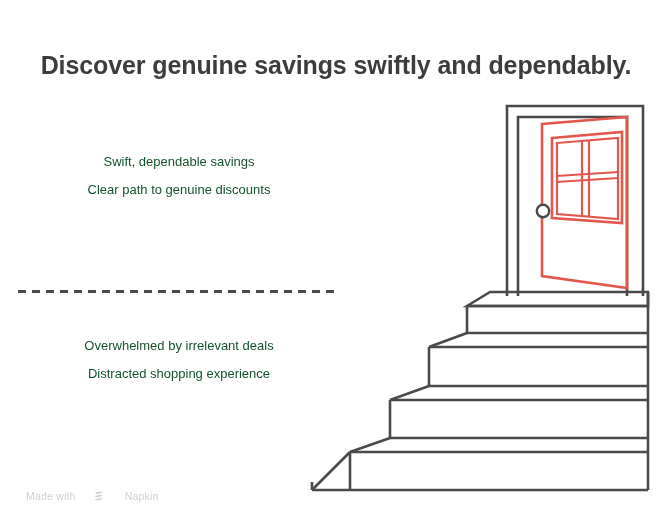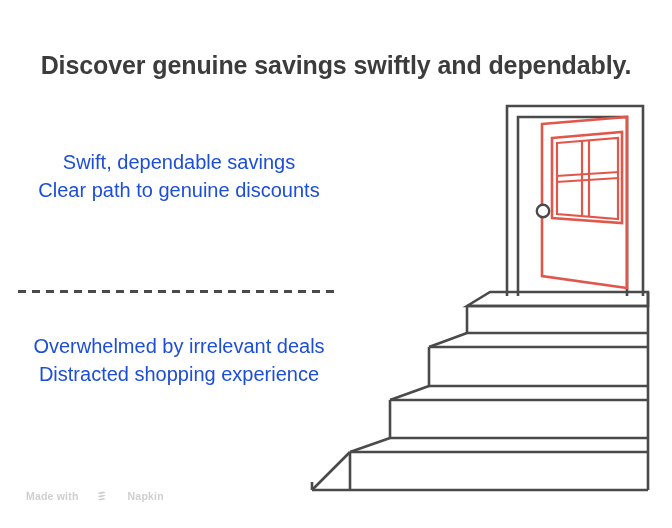--- a/index.html
+++ b/index.html
@@ -38,22 +38,22 @@
 
   
   .text-col {
     position: absolute;
     left: 18px;
     top: 148px;
     width: 322px;
   }
   .bullet {
     text-align: center;
-    font-size: 20px;
-    color: #1d4ed8;
+    font-size: 13px;
+    color: #14532d;
     line-height: 28px;
     font-weight: normal;
   }
 
   .divider-wrap {
     position: absolute;
     left: 18px;
     top: 290px;
     width: 322px;
     height: 6px;
@@ -91,21 +91,21 @@
 
   
   .watermark {
     position: absolute;
     left: 26px;
     top: 490px;
     display: flex;
     gap: 18px;
     color: #cfcfcf;
     font-size: 10.5px;
-    font-weight: bold;
+    font-weight: normal;
     letter-spacing: 0.2px;
   }
   .watermark .wm-logo {
     display: inline-flex;
     align-items: center;
     line-height: 0;
   }
 </style>
 </head>
 <body>

